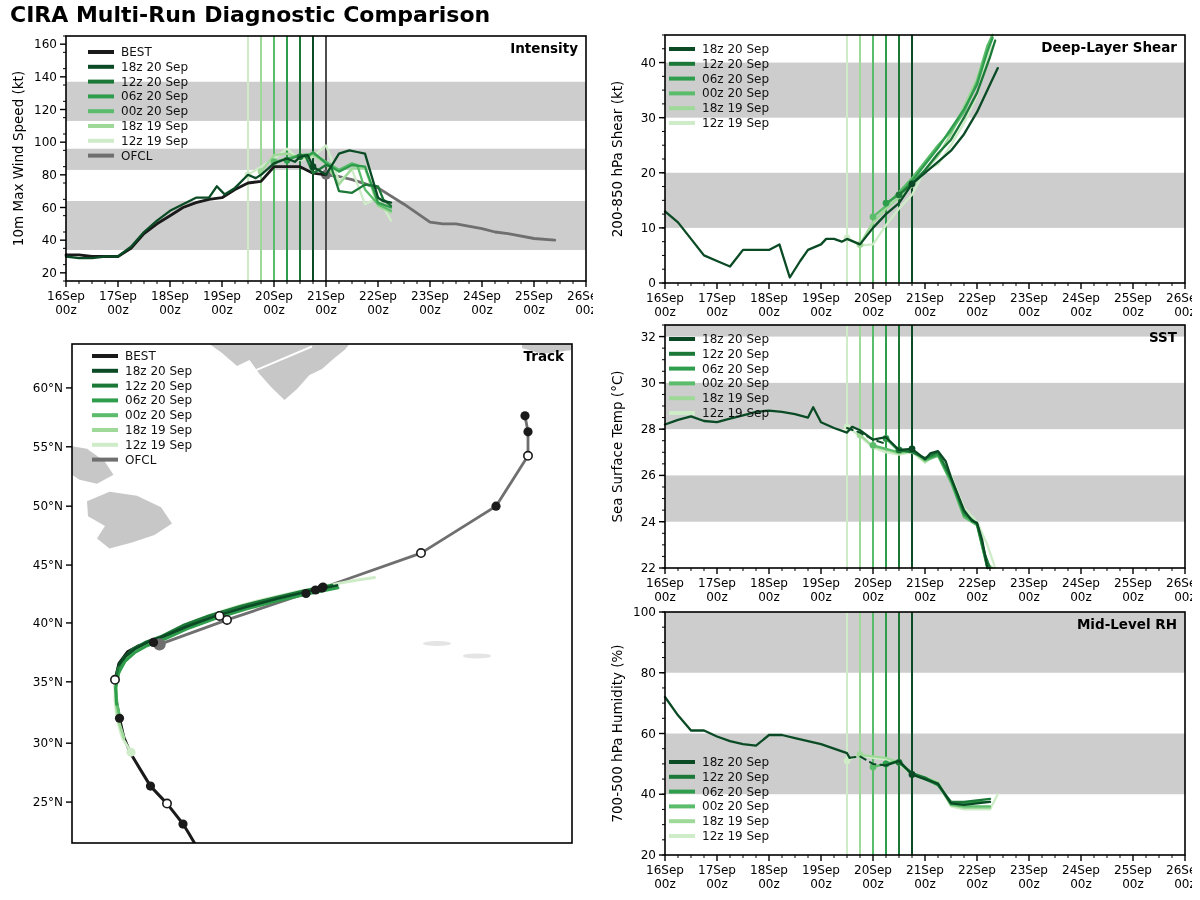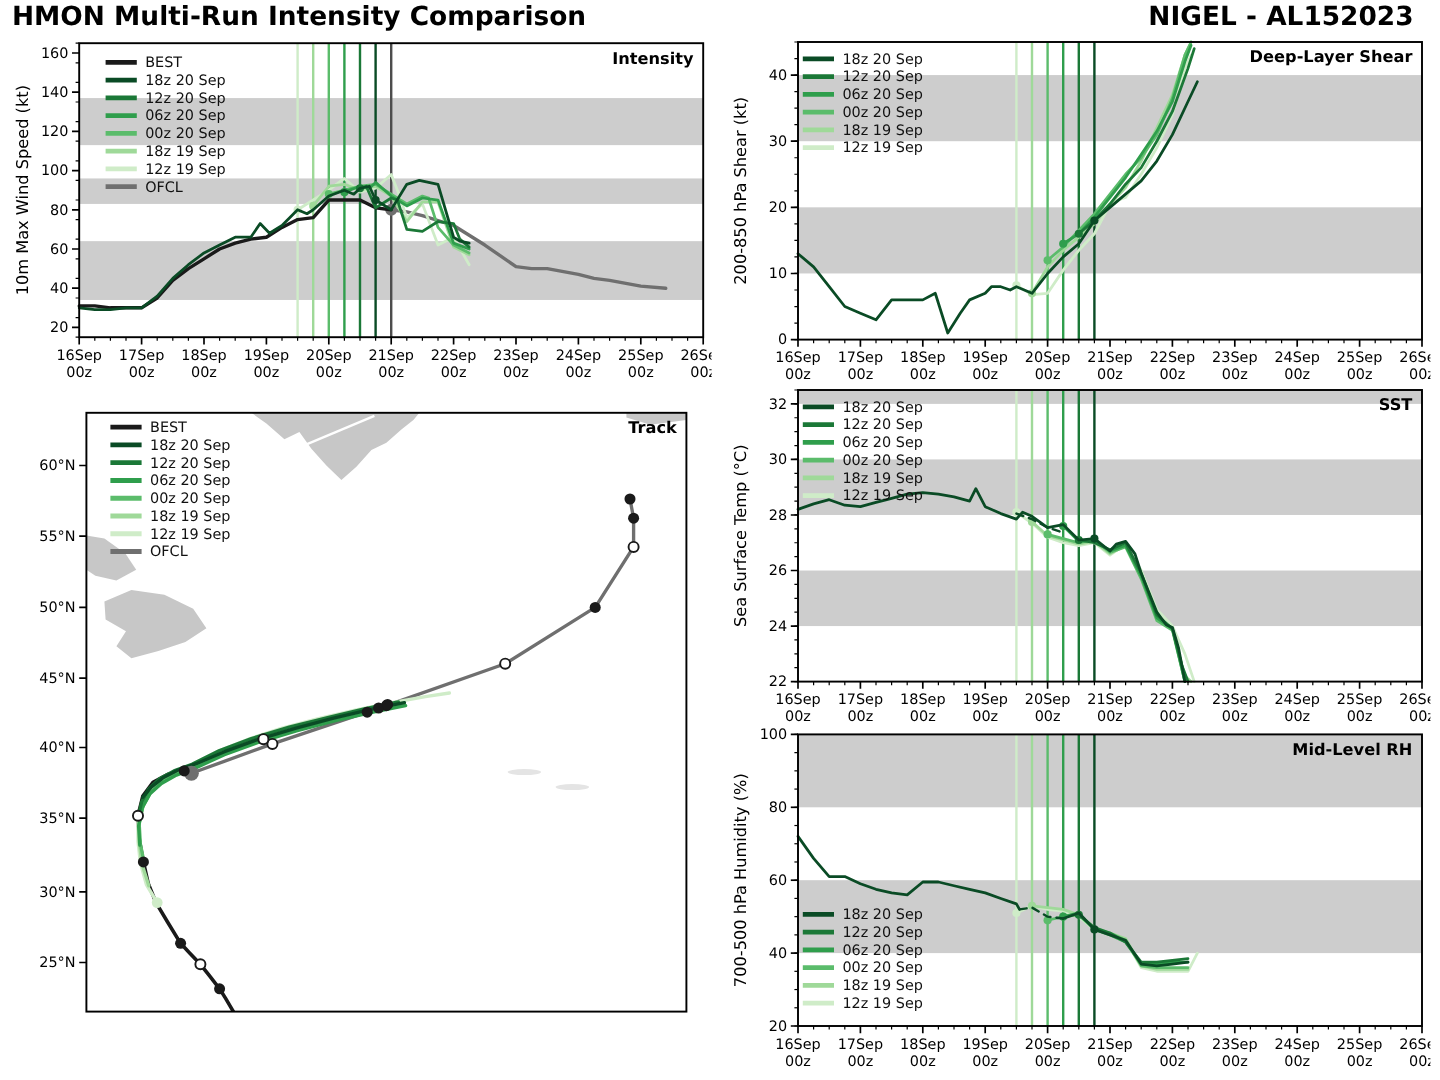--- a/index.html
+++ b/index.html
@@ -14,22 +14,21 @@
   #chart-shear{left:607px;top:29px;}
   #chart-sst{left:607px;top:319px;}
   #chart-rh{left:607px;top:606px;}
   #logos{position:absolute;left:12px;top:904px;width:220px;height:42px;}
   svg{display:block;}
 </style>
 </head>
 <body>
 
 <div id="page">
-  <div id="hdr-left" class="hdr">HMON Multi-Run Intensity Comparison</div>
-  <div id="hdr-right" class="hdr">NIGEL - AL152023</div>
+  <div id="hdr-left" class="hdr">CIRA Multi-Run Diagnostic Comparison</div>
 
   <div id="chart-intensity" class="panel">
       <svg width="585" height="289">
         <g>
           <rect x="58" y="170.96666666666667" width="520" height="49" fill="#cdcdcd"></rect>
           <rect x="58" y="118.7" width="520" height="21.233333333333334" fill="#cdcdcd"></rect>
           <rect x="58" y="51.733333333333334" width="520" height="39.2" fill="#cdcdcd"></rect>
         </g>
         <g>
           <line x1="240" y1="6" x2="240" y2="251" stroke="#cfecc8" stroke-width="2"></line>

